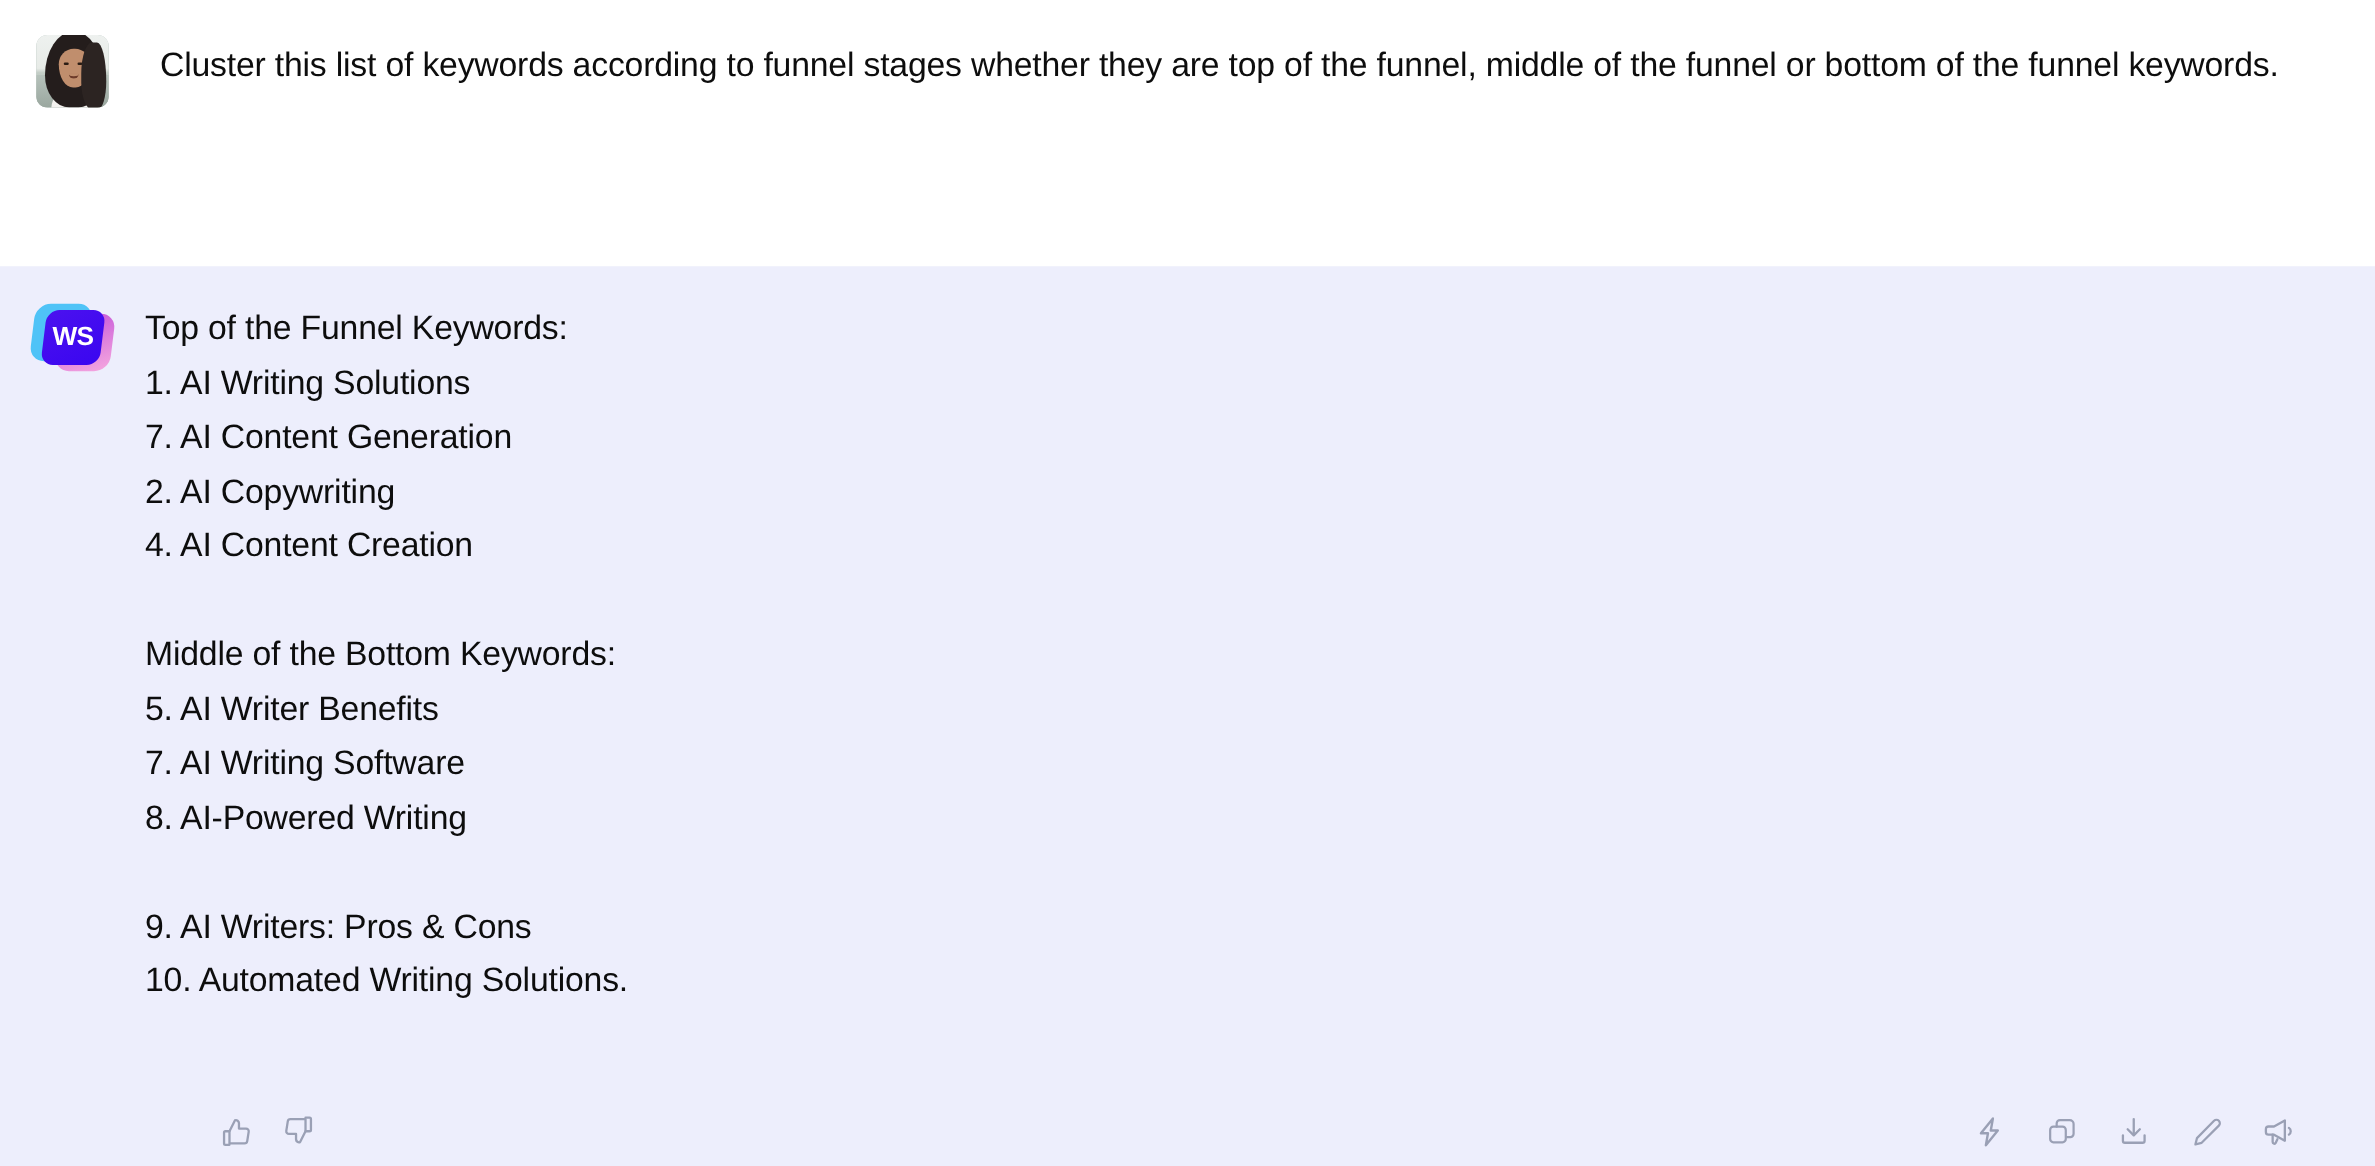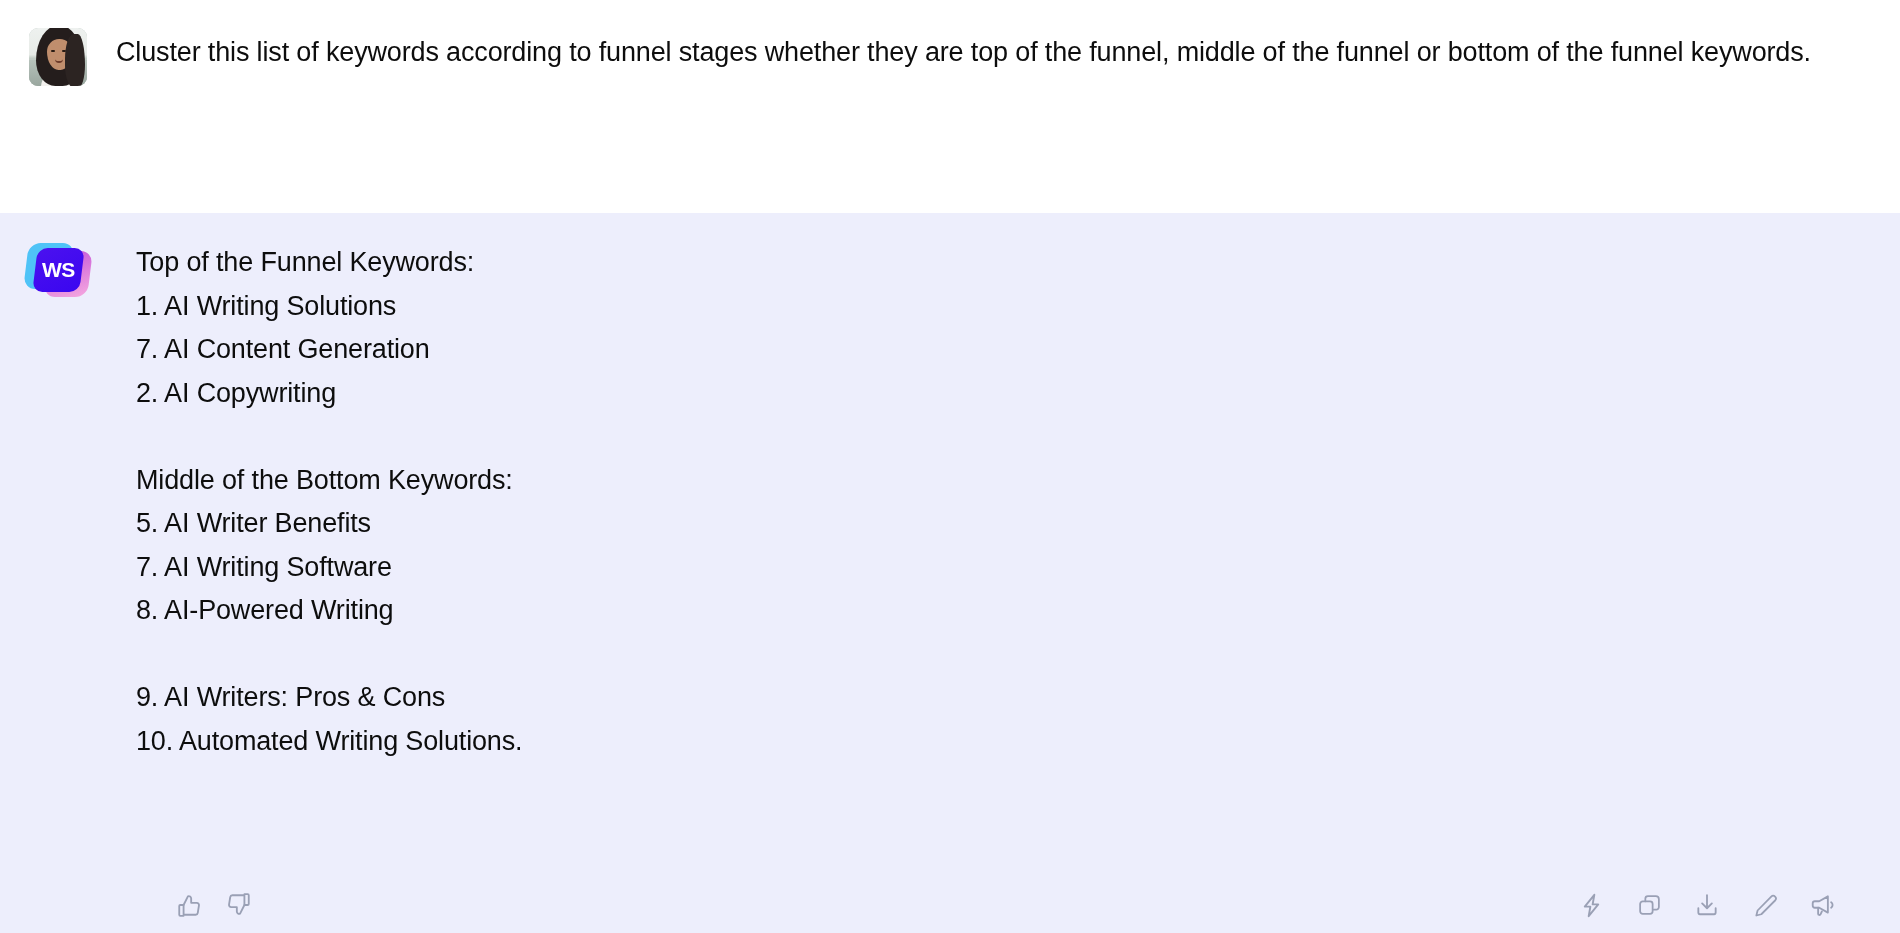--- a/index.html
+++ b/index.html
@@ -20,20 +20,21 @@
   
   .turn-user {
     position: relative;
     background: #ffffff;
     height: 213px;
     padding: 24px 0 0 0;
   }
   .turn-user .inner {
     display: flex;
     align-items: flex-start;
+    gap: 12px;
   }
 
   .avatar-wrap {
     width: 116px;
     min-width: 116px;
     display: flex;
     justify-content: center;
     padding-top: 4px;
   }
   .avatar {
@@ -128,21 +129,20 @@
     font-family: "Liberation Sans", sans-serif;
   }
 
   .assistant-text {
     font-size: 27px;
     line-height: 43.5px;
     color: #0d0d0d;
     letter-spacing: -0.15px;
     white-space: pre-wrap;
     font-weight: 400;
-    margin-left: 20px;
   }
   .blank-line { height: 43.5px; }
 
   
   .action-bar {
     position: absolute;
     left: 0; right: 0;
     bottom: 0;
     height: 56px;
     display: flex;
@@ -199,20 +199,21 @@
           </div>
         </div>
       </div>
 
       <div class="msg-body">
 
         <div class="assistant-text">Top of the Funnel Keywords:</div>
         <div class="assistant-text">1. AI Writing Solutions</div>
         <div class="assistant-text">7. AI Content Generation</div>
         <div class="assistant-text">2. AI Copywriting</div>
+        <div class="assistant-text">4. AI Content Creation</div>
 
         <div class="blank-line"></div>
 
         <div class="assistant-text">Middle of the Bottom Keywords:</div>
         <div class="assistant-text">5. AI Writer Benefits</div>
         <div class="assistant-text">7. AI Writing Software</div>
         <div class="assistant-text">8. AI-Powered Writing</div>
 
         <div class="blank-line"></div>
 

